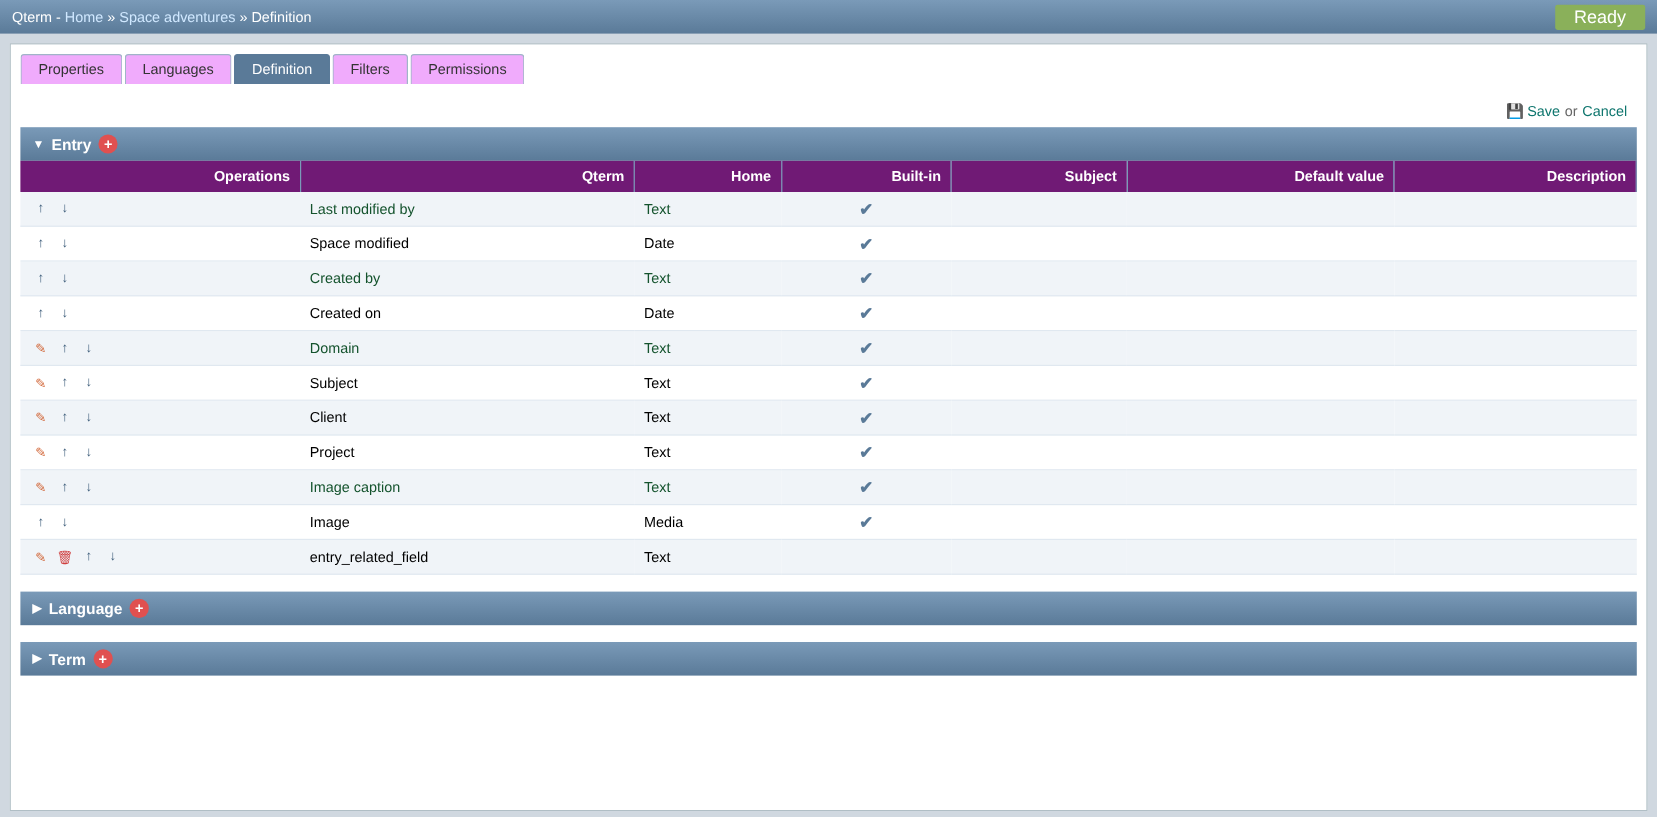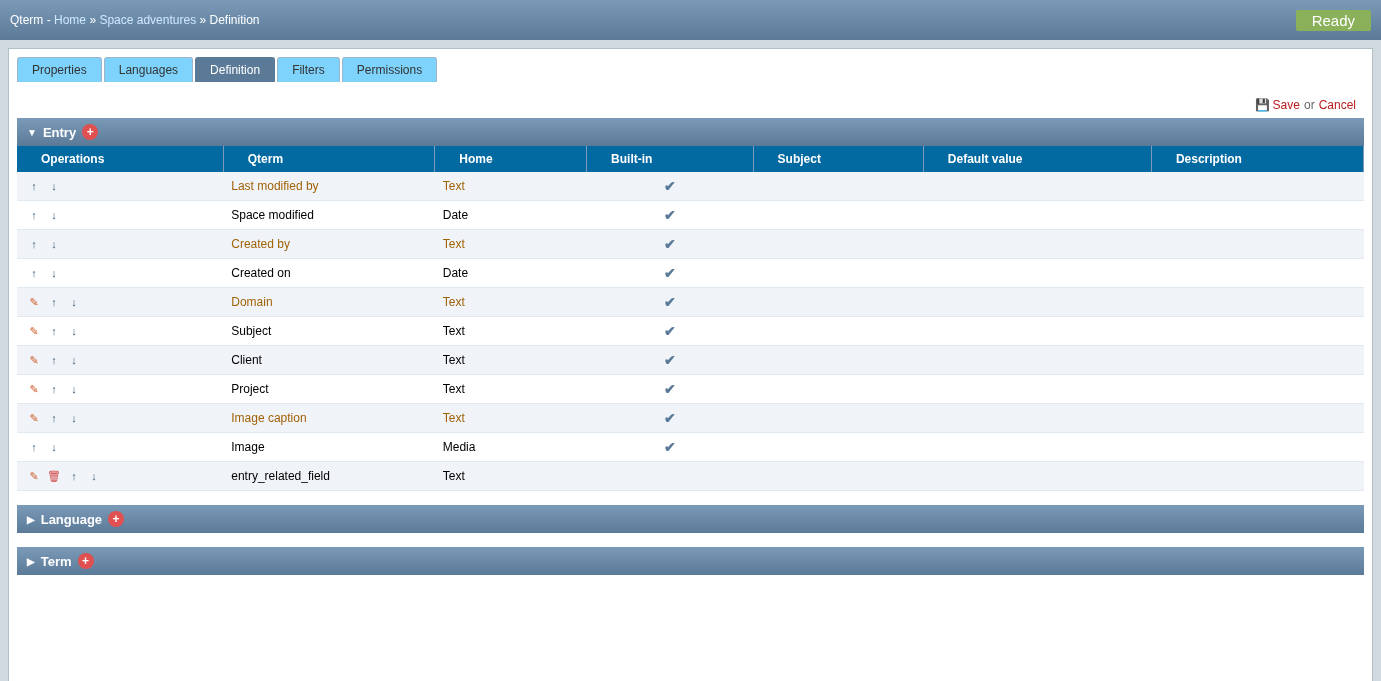--- a/index.html
+++ b/index.html
@@ -5,21 +5,21 @@
     * { box-sizing: border-box; margin: 0; padding: 0; }
     body { font-family: Arial, Helvetica, sans-serif; font-size: 12px; background: #d0d8e0; min-width: 1381px; }
 
     
     .top-bar {
       display: flex;
       justify-content: space-between;
       align-items: center;
       background: linear-gradient(to bottom, #7a9ab8, #5a7a98);
       padding: 4px 10px;
-      height: 40px;
+      height: 28px;
     }
     .top-bar .breadcrumb { color: #fff; font-size: 12px; }
     .top-bar .breadcrumb a { color: #d0e8ff; text-decoration: none; }
     .top-bar .breadcrumb span { color: #fff; }
     .top-bar .status {
       background: #8ab05a;
       color: #fff;
       padding: 2px 16px;
       font-size: 15px;
       border-radius: 2px;
@@ -31,38 +31,38 @@
       background: #fff;
       border: 1px solid #b0bec5;
       padding: 8px;
       min-height: 640px;
     }
 
     
     .tabs { display: flex; gap: 2px; margin-bottom: 10px; }
     .tab {
       padding: 5px 14px;
-      background: #7dd3fc;
+      background: #f0abfc;
       border: 1px solid #a0b4c8;
       border-bottom: none;
       cursor: pointer;
       font-size: 12px;
       color: #333;
       border-radius: 3px 3px 0 0;
     }
     .tab.active {
       background: #5a7a98;
       color: #fff;
       border-color: #5a7a98;
     }
 
     
     .toolbar { display: flex; justify-content: flex-end; align-items: center; padding: 6px 8px; font-size: 12px; }
     .toolbar .save-icon { color: #5a7a98; margin-right: 2px; }
-    .toolbar a { color: #b91c1c; text-decoration: none; }
+    .toolbar a { color: #0f766e; text-decoration: none; }
     .toolbar span { color: #666; margin: 0 4px; }
 
     
     .section-header {
       background: linear-gradient(to bottom, #7a9ab8, #5a7a98);
       color: #fff;
       padding: 6px 10px;
       display: flex;
       align-items: center;
       gap: 6px;
@@ -81,24 +81,24 @@
       align-items: center;
       justify-content: center;
       font-size: 12px;
       font-weight: bold;
       cursor: pointer;
     }
 
     
     .entry-table { width: 100%; border-collapse: collapse; }
     .entry-table thead tr th {
-      background: #0369a1;
-      color: #fff;
-      padding: 6px 24px;
-      text-align: left;
+      background: #701a75;
+      color: #fff;
+      padding: 6px 8px;
+      text-align: right;
       font-size: 12px;
       font-weight: bold;
       border-right: 1px solid #7a9ab8;
     }
     .entry-table tbody tr td {
       padding: 5px 8px;
       border-bottom: 1px solid #e0e8f0;
       font-size: 12px;
       vertical-align: middle;
     }
@@ -116,21 +116,21 @@
       font-size: 11px;
       border: none;
       background: none;
     }
     .op-btn.up { color: #3a5a78; }
     .op-btn.down { color: #3a5a78; }
     .op-btn.edit { color: #d06030; }
     .op-btn.delete { color: #d04040; }
 
     .check-mark { color: #5a7a98; font-size: 14px; font-weight: bold; }
-    .name-link { color: #a16207; text-decoration: none; }
+    .name-link { color: #14532d; text-decoration: none; }
 
     .section-gap { height: 10px; }
 
     .collapsed-section {
       margin-top: 4px;
     }
   </style>
 </head>
 <body>
 

